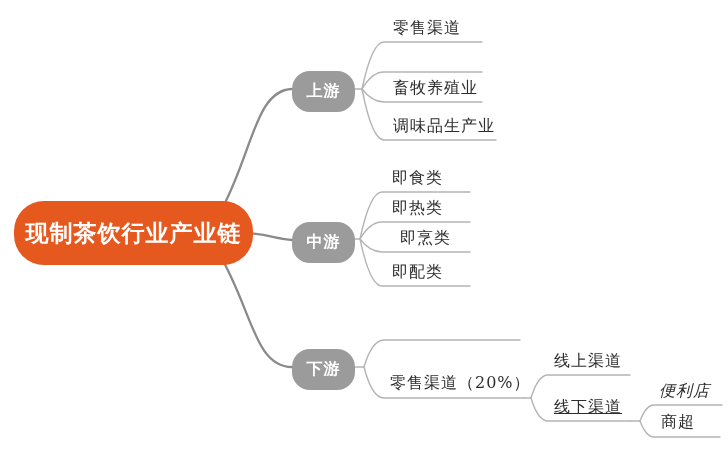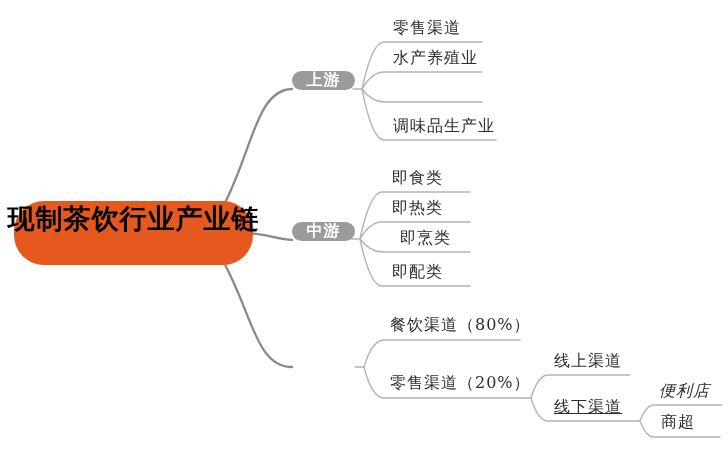--- a/index.html
+++ b/index.html
@@ -32,32 +32,32 @@
     stroke-width: 1.4;
     stroke-linecap: round;
   }
   .root-node {
     position: absolute;
     left: 14px; top: 201px;
     width: 239px; height: 64px;
     background: #e5581e;
     border-radius: 30px;
     display: flex;
-    align-items: flex-start;
+    align-items: center;
     justify-content: center;
-    color: #000000;
-    font-size: 27px;
+    color: #ffffff;
+    font-size: 23px;
     font-weight: bold;
     letter-spacing: 1px;
     white-space: nowrap;
   }
   .branch-node {
     position: absolute;
     left: 292px;
-    width: 63px; height: 19px;
+    width: 63px; height: 41px;
     background: #9b9b9b;
     border-radius: 18px;
     display: flex;
     align-items: center;
     justify-content: center;
     color: #ffffff;
     font-size: 16px;
     font-weight: bold;
     letter-spacing: 1px;
     white-space: nowrap;
@@ -113,31 +113,33 @@
   <div class="root-node">
     <span>现制茶饮行业产业链</span>
   </div>
 
   <div class="branch-node branch-up">
     <span>上游</span>
   </div>
   <div class="branch-node branch-mid">
     <span>中游</span>
   </div>
+  <div class="branch-node branch-down">
+    <span>下游</span>
+  </div>
 
   <div class="leaf" style="left:393px; top:18px;">零售渠道</div>
-  <div class="leaf" style="left:393px; top:48px;">水产养殖业</div>
+  <div class="leaf" style="left:393px; top:78px;">畜牧养殖业</div>
   <div class="leaf" style="left:393px; top:116px;">调味品生产业</div>
 
   <div class="leaf" style="left:392px; top:168px;">即食类</div>
   <div class="leaf" style="left:392px; top:198px;text-align:center;">即热类</div>
   <div class="leaf" style="left:400px; top:228px;">即烹类</div>
   <div class="leaf" style="left:392px; top:262px;">即配类</div>
 
-  <div class="leaf" style="left:390px; top:315px;">餐饮渠道（80%）</div>
   <div class="leaf" style="left:390px; top:373px;">零售渠道（20%）</div>
 
   <div class="leaf" style="left:554px; top:351px;">线上渠道</div>
   <div class="leaf" style="left:554px; top:397px;text-decoration:underline;">线下渠道</div>
 
   <div class="leaf" style="left:659px; top:381px;font-style:italic;">便利店</div>
   <div class="leaf" style="left:661px; top:412px;">商超</div>
 
 </div>
 

